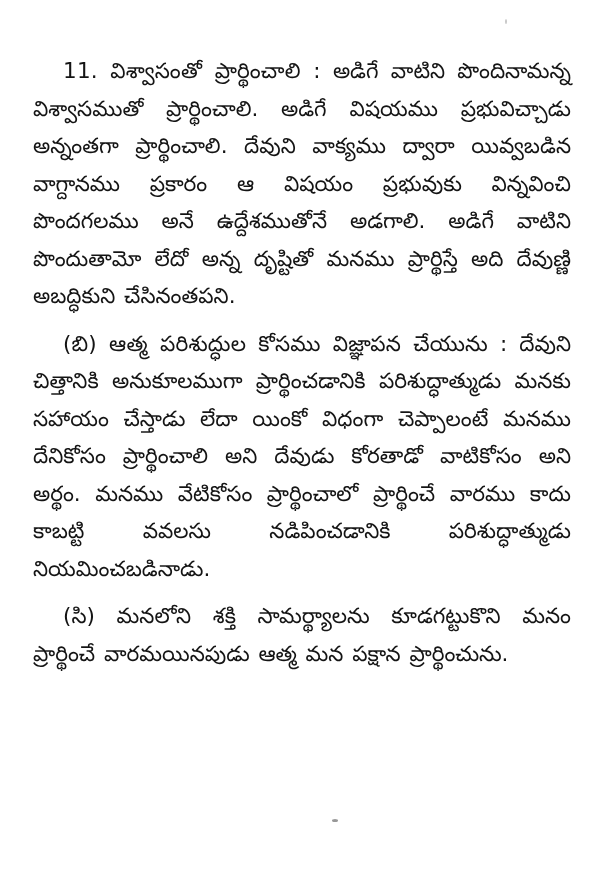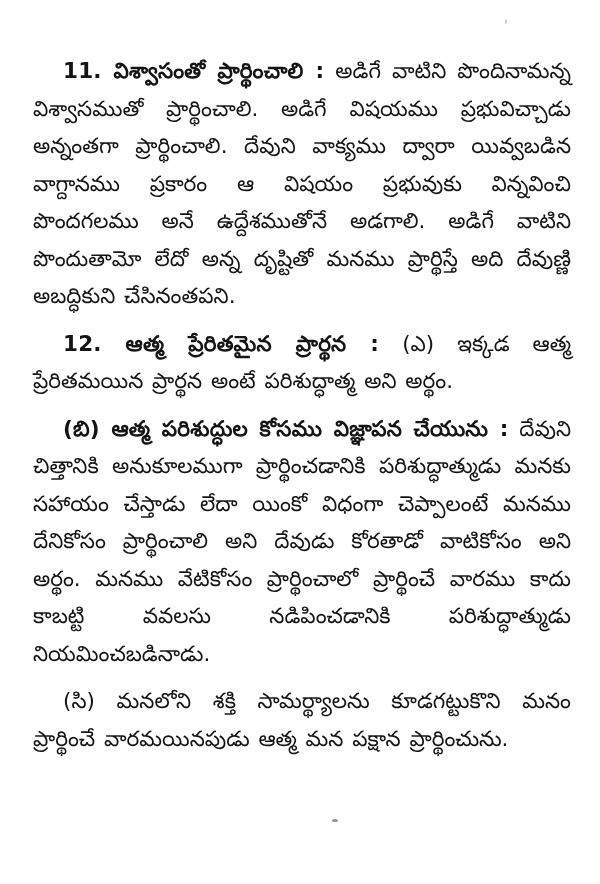--- a/index.html
+++ b/index.html
@@ -26,21 +26,21 @@
     font-size: 21.5px;
     line-height: 37.5px;
     text-align: justify;
     text-indent: 30px;
     margin-bottom: 10px;
     word-spacing: 2px;
     color: #141414;
   }
   p.para:last-child { margin-bottom: 0; }
   .para .h {
-    font-weight: 700;
+    font-weight: 400;
     letter-spacing: 0.2px;
   }
   
   .speck {
     position: absolute;
     background: #9a9a9a;
     border-radius: 50%;
     opacity: 0.55;
   }
   .speck-1 { left: 505px; top: 19px; width: 2px; height: 5px; }
@@ -50,21 +50,20 @@
 <body>
 
 <div class="scan-page">
   <div class="speck speck-1"></div>
   <div class="speck speck-2"></div>
 
   <div class="text-block">
 
     <p class="para"><b class="h">11. విశ్వాసంతో ప్రార్థించాలి :</b> <span>అడిగే వాటిని పొందినామన్న విశ్వాసముతో ప్రార్థించాలి. అడిగే విషయము ప్రభువిచ్చాడు అన్నంతగా ప్రార్థించాలి. దేవుని వాక్యము ద్వారా యివ్వబడిన వాగ్దానము ప్రకారం ఆ విషయం ప్రభువుకు విన్నవించి పొందగలము అనే ఉద్దేశముతోనే అడగాలి. అడిగే వాటిని పొందుతామో లేదో అన్న దృష్టితో మనము ప్రార్థిస్తే అది దేవుణ్ణి అబద్ధికుని చేసినంతపని.</span></p>
 
-    <p class="para"><b class="h">12. ఆత్మ ప్రేరితమైన ప్రార్థన :</b> <span>(ఎ)  ఇక్కడ ఆత్మ ప్రేరితమయిన ప్రార్థన అంటే పరిశుద్ధాత్మ అని అర్థం.</span></p>
 
 
     <p class="para"><b class="h">(బి) ఆత్మ పరిశుద్ధుల కోసము విజ్ఞాపన చేయును :</b> <span>దేవుని చిత్తానికి అనుకూలముగా ప్రార్థించడానికి పరిశుద్ధాత్ముడు మనకు సహాయం చేస్తాడు లేదా యింకో విధంగా చెప్పాలంటే మనము దేనికోసం ప్రార్థించాలి అని దేవుడు కోరతాడో వాటికోసం అని అర్థం. మనము వేటికోసం ప్రార్థించాలో ప్రార్థించే వారము కాదు కాబట్టి వవలసు నడిపించడానికి పరిశుద్ధాత్ముడు నియమించబడినాడు.</span></p>
 
     <p class="para"><span>(సి) మనలోని శక్తి సామర్థ్యాలను కూడగట్టుకొని మనం ప్రార్థించే వారమయినపుడు ఆత్మ మన పక్షాన ప్రార్థించును.</span></p>
 
   </div>
 </div>
 
 </body></html>

